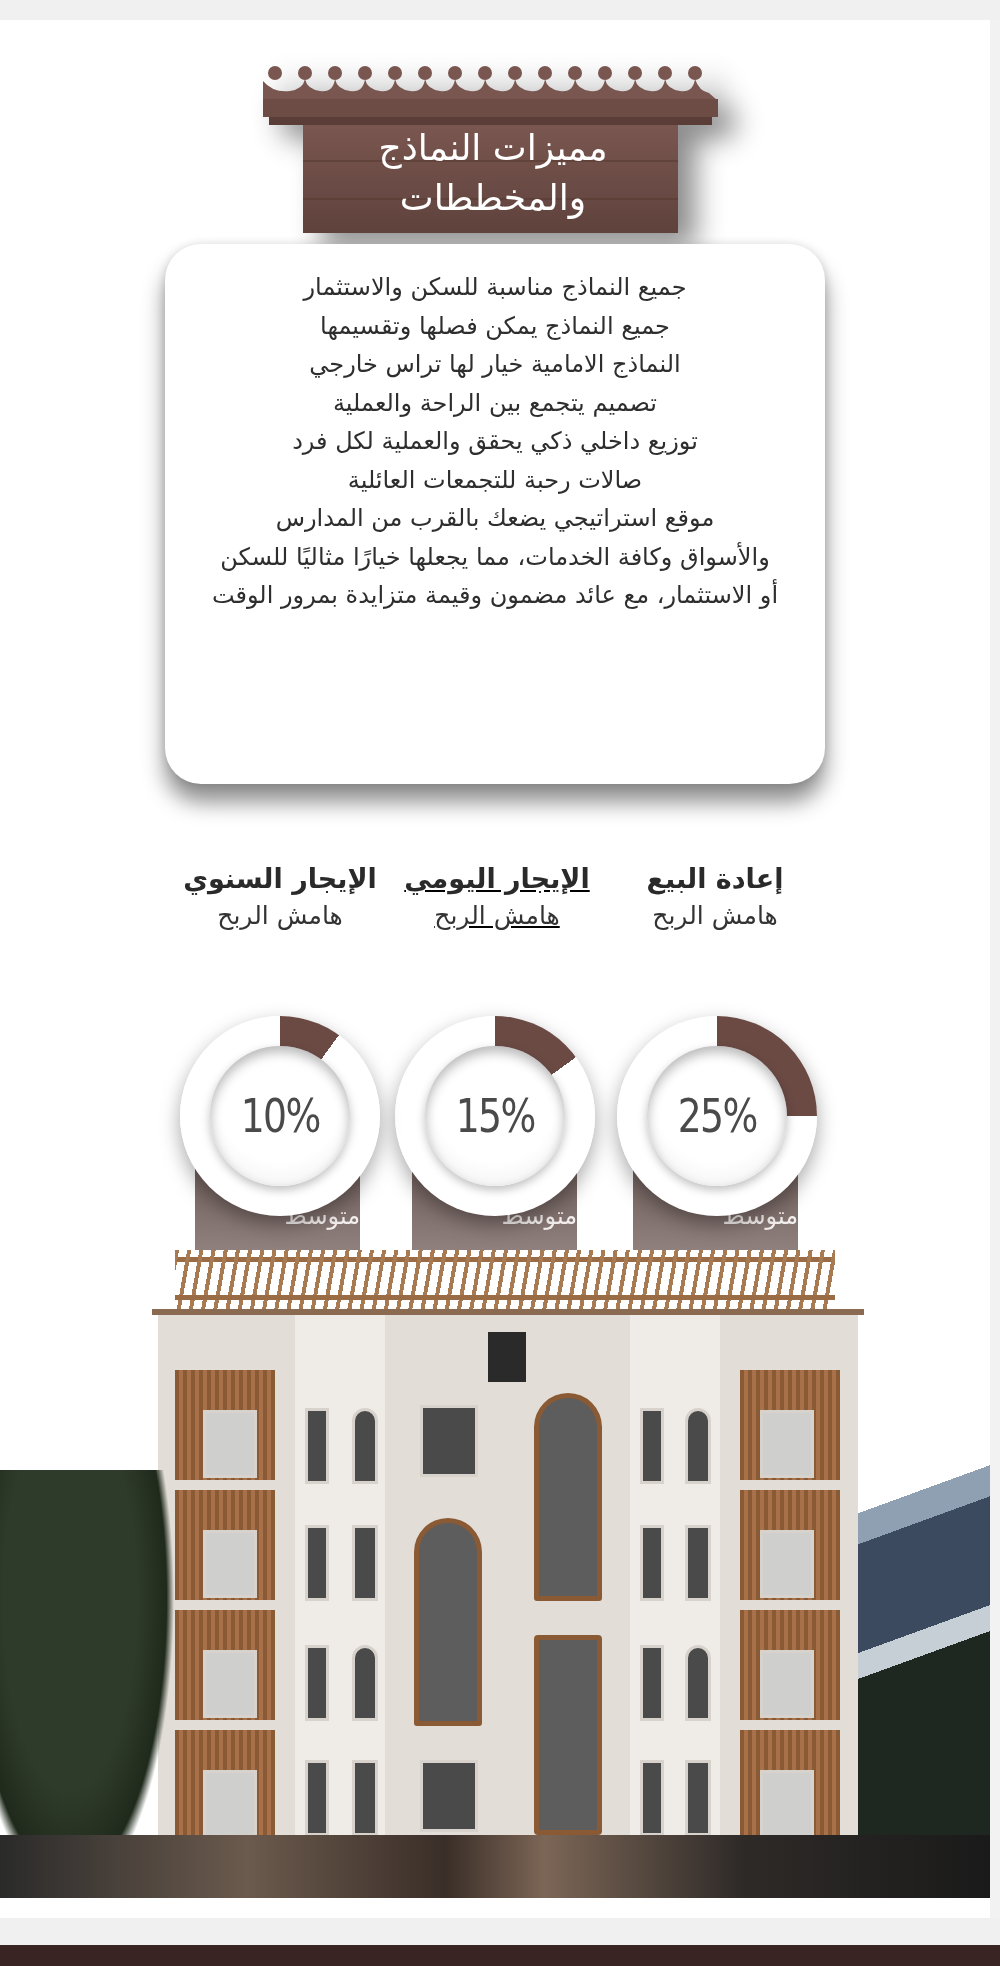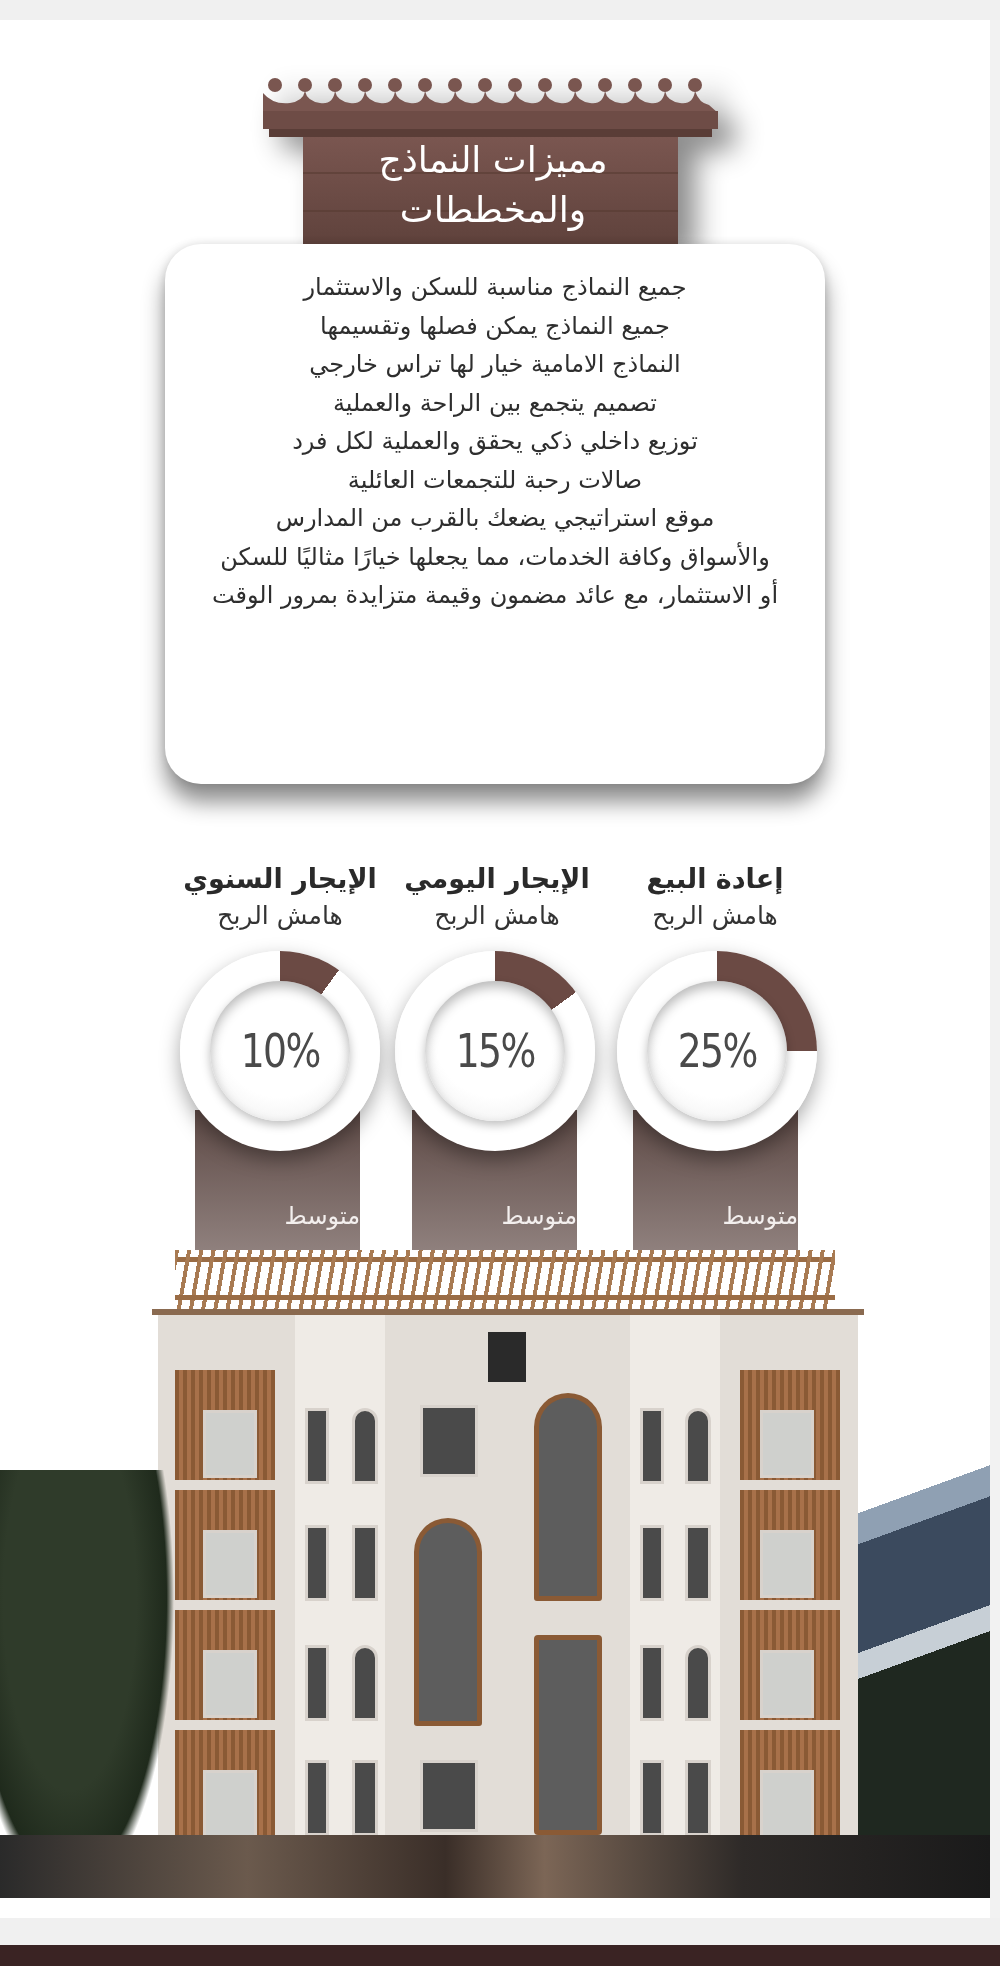--- a/index.html
+++ b/index.html
@@ -7,21 +7,21 @@
     width: 1000px; height: 1966px; position: relative; overflow: hidden;
     background: #f0f0f0;
     font-family: "DejaVu Sans", sans-serif;
   }
   .page {
     position: absolute; left: 0; top: 20px; width: 990px; height: 1898px;
     background: #ffffff; overflow: hidden;
   }
   
   .plaque {
-    position: absolute; left: 263px; top: 73px; width: 455px; height: 175px;
+    position: absolute; left: 263px; top: 61px; width: 455px; height: 175px;
     filter: drop-shadow(18px 14px 14px rgba(0,0,0,0.45));
   }
   .plaque svg { position: absolute; left: 0; top: 0; }
   .plaque-title {
     position: absolute; left: 60px; top: 62px; width: 340px;
     text-align: center; direction: rtl; color: #ffffff;
     font-size: 36px; line-height: 50px;
   }
   
   .card {
@@ -44,21 +44,21 @@
   .stat-sub { font-size: 25px; color: #333; line-height: 36px; }
   .stat-bar {
     position: absolute; top: 1110px; width: 165px; height: 140px;
     background: linear-gradient(#5e4a46, #8f807d);
   }
   .stat-bar-label {
     position: absolute; left: 0; right: 0; bottom: 20px; text-align: right;
     color: #f3efee; font-size: 24px; direction: rtl;
   }
   .ring {
-    position: absolute; top: 951px; width: 200px; height: 200px; border-radius: 50%;
+    position: absolute; top: 1016px; width: 200px; height: 200px; border-radius: 50%;
     box-shadow: 0 8px 20px rgba(0,0,0,0.35);
   }
   .ring-inner {
     position: absolute; left: 30px; top: 30px; width: 140px; height: 140px; border-radius: 50%;
     background: radial-gradient(circle at 50% 40%, #ffffff 55%, #ececec 100%);
     box-shadow: 0 6px 12px rgba(0,0,0,0.28) inset, 0 4px 10px rgba(0,0,0,0.25);
     display: flex; align-items: center; justify-content: center;
   }
   .ring-value {
     font-family: "DejaVu Sans", sans-serif; font-size: 46px; color: #4a4a4a;
@@ -157,21 +157,21 @@
     <li>موقع استراتيجي يضعك بالقرب من المدارس</li>
     <li>والأسواق وكافة الخدمات، مما يجعلها خيارًا مثاليًا للسكن</li>
     <li>أو الاستثمار، مع عائد مضمون وقيمة متزايدة بمرور الوقت</li>
   </ul>
 </div>
 
 <div class="stat" style="left:610px;">
   <div class="stat-title">إعادة البيع</div>
   <div class="stat-sub">هامش الربح</div>
 </div>
-<div class="stat" style="left:392px;">
+<div class="stat" style="left:392px;text-decoration:underline;">
   <div class="stat-title">الإيجار اليومي</div>
   <div class="stat-sub">هامش الربح</div>
 </div>
 <div class="stat" style="left:175px;">
   <div class="stat-title">الإيجار السنوي</div>
   <div class="stat-sub">هامش الربح</div>
 </div>
 
 <div class="stat-bar" style="left:633px;">
   <div class="stat-bar-label">متوسط</div>

